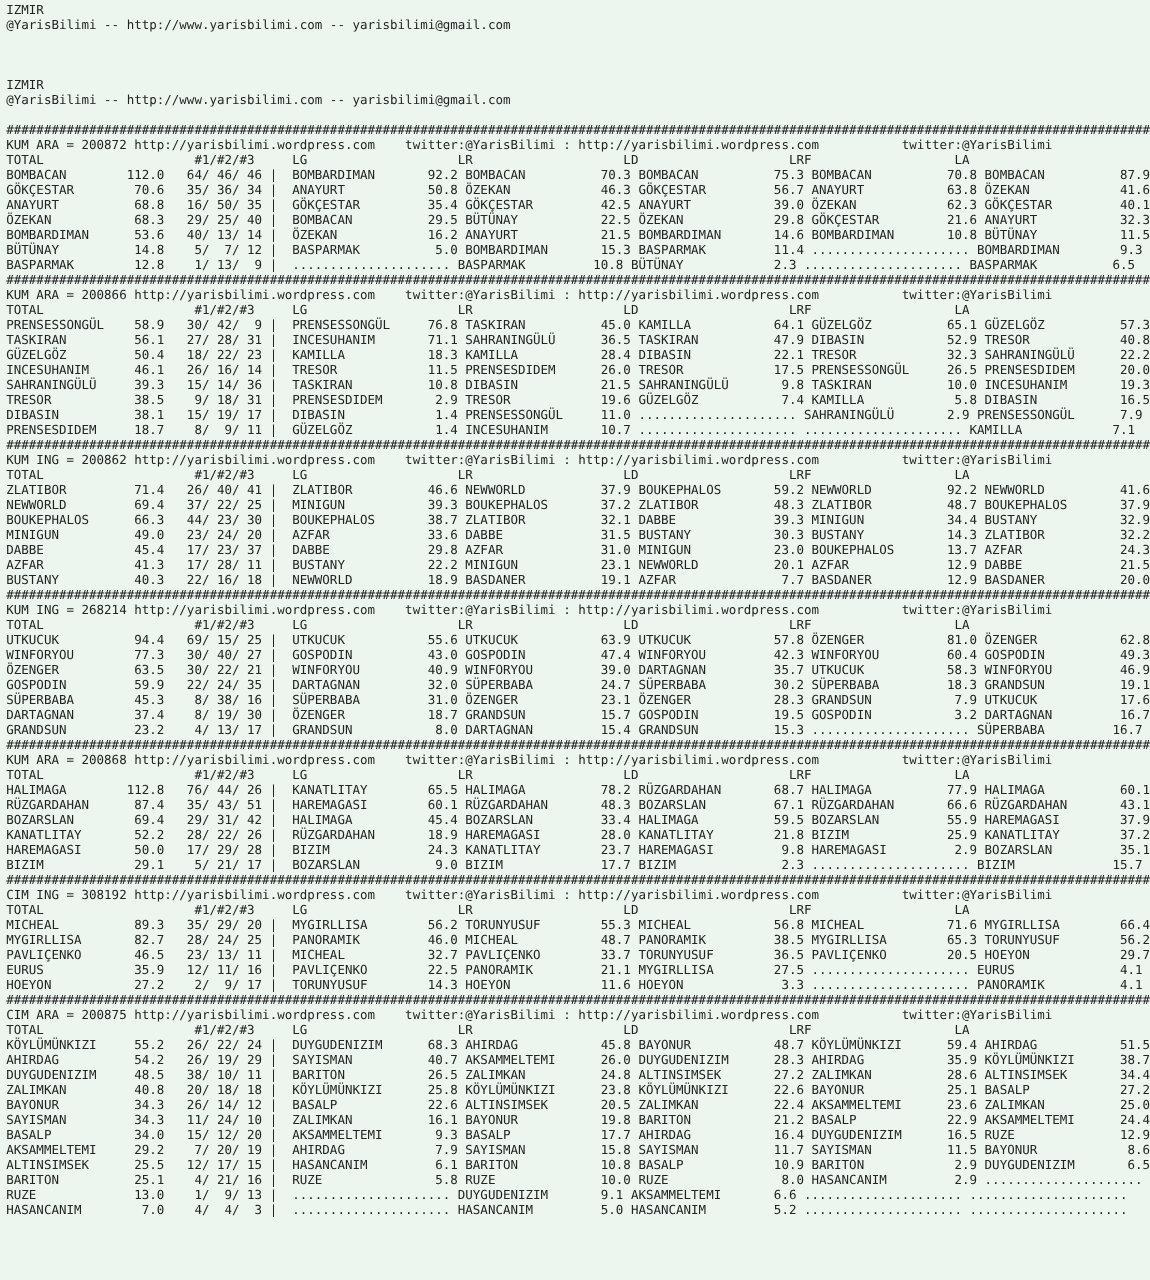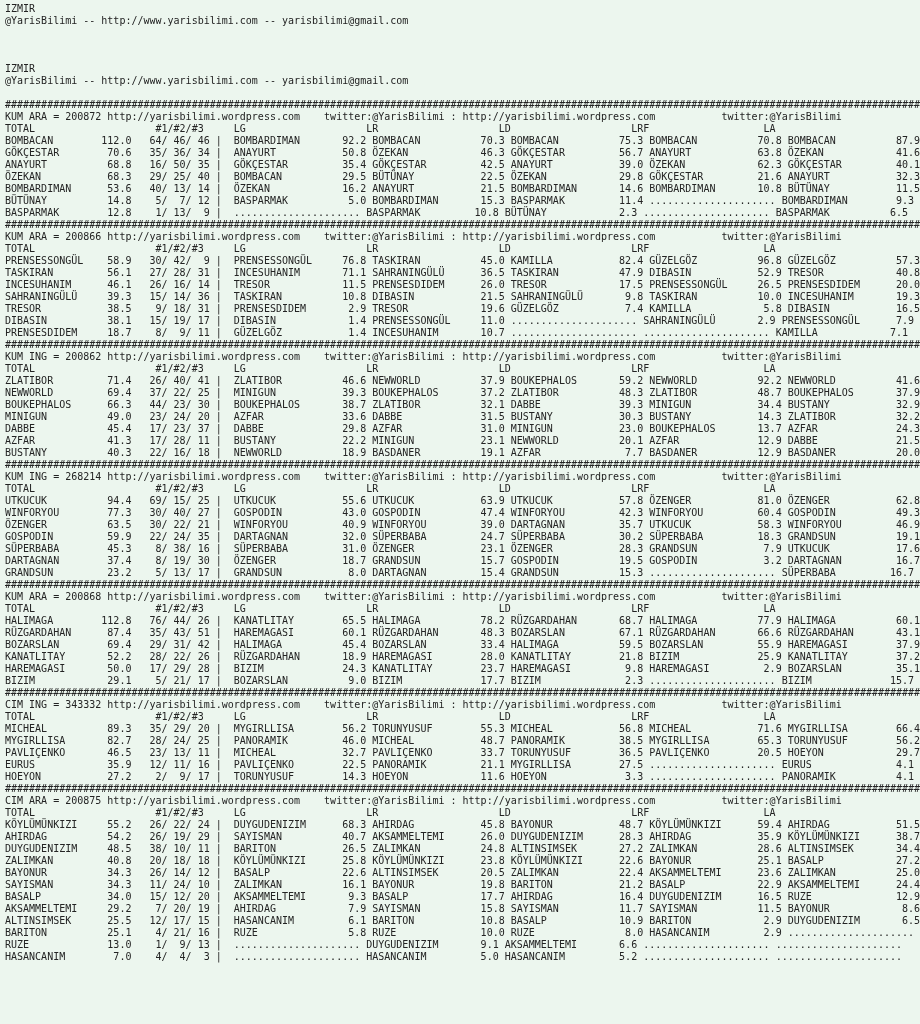--- a/index.html
+++ b/index.html
@@ -35,22 +35,23 @@
         <div class="line">ANAYURT          68.8   16/ 50/ 35 |  GÖKÇESTAR         35.4 GÖKÇESTAR         42.5 ANAYURT           39.0 ÖZEKAN            62.3 GÖKÇESTAR         40.1 </div>
         <div class="line">ÖZEKAN           68.3   29/ 25/ 40 |  BOMBACAN          29.5 BÜTÜNAY           22.5 ÖZEKAN            29.8 GÖKÇESTAR         21.6 ANAYURT           32.3 </div>
         <div class="line">BOMBARDIMAN      53.6   40/ 13/ 14 |  ÖZEKAN            16.2 ANAYURT           21.5 BOMBARDIMAN       14.6 BOMBARDIMAN       10.8 BÜTÜNAY           11.5 </div>
         <div class="line">BÜTÜNAY          14.8    5/  7/ 12 |  BASPARMAK          5.0 BOMBARDIMAN       15.3 BASPARMAK         11.4 ..................... BOMBARDIMAN        9.3 </div>
         <div class="line">BASPARMAK        12.8    1/ 13/  9 |  ..................... BASPARMAK         10.8 BÜTÜNAY            2.3 ..................... BASPARMAK          6.5 </div>
       </div>
       <div>
         <div class="line sep">########################################################################################################################################################</div>
         <div class="line">KUM ARA = 200866 http://yarisbilimi.wordpress.com    twitter:@YarisBilimi : http://yarisbilimi.wordpress.com           twitter:@YarisBilimi</div>
         <div class="line">TOTAL                    #1/#2/#3     LG                    LR                    LD                    LRF                   LA</div>
-        <div class="line">PRENSESSONGÜL    58.9   30/ 42/  9 |  PRENSESSONGÜL     76.8 TASKIRAN          45.0 KAMILLA           82.4 GÜZELGÖZ          96.8 GÜZELGÖZ          57.3 </div>
+        <div class="line">PRENSESSONGÜL    58.9   30/ 42/  9 |  PRENSESSONGÜL     76.8 TASKIRAN          45.0 KAMILLA           64.1 GÜZELGÖZ          65.1 GÜZELGÖZ          57.3 </div>
         <div class="line">TASKIRAN         56.1   27/ 28/ 31 |  INCESUHANIM       71.1 SAHRANINGÜLÜ      36.5 TASKIRAN          47.9 DIBASIN           52.9 TRESOR            40.8 </div>
+        <div class="line">GÜZELGÖZ         50.4   18/ 22/ 23 |  KAMILLA           18.3 KAMILLA           28.4 DIBASIN           22.1 TRESOR            32.3 SAHRANINGÜLÜ      22.2 </div>
         <div class="line">INCESUHANIM      46.1   26/ 16/ 14 |  TRESOR            11.5 PRENSESDIDEM      26.0 TRESOR            17.5 PRENSESSONGÜL     26.5 PRENSESDIDEM      20.0 </div>
         <div class="line">SAHRANINGÜLÜ     39.3   15/ 14/ 36 |  TASKIRAN          10.8 DIBASIN           21.5 SAHRANINGÜLÜ       9.8 TASKIRAN          10.0 INCESUHANIM       19.3 </div>
         <div class="line">TRESOR           38.5    9/ 18/ 31 |  PRENSESDIDEM       2.9 TRESOR            19.6 GÜZELGÖZ           7.4 KAMILLA            5.8 DIBASIN           16.5 </div>
         <div class="line">DIBASIN          38.1   15/ 19/ 17 |  DIBASIN            1.4 PRENSESSONGÜL     11.0 ..................... SAHRANINGÜLÜ       2.9 PRENSESSONGÜL      7.9 </div>
         <div class="line">PRENSESDIDEM     18.7    8/  9/ 11 |  GÜZELGÖZ           1.4 INCESUHANIM       10.7 ..................... ..................... KAMILLA            7.1 </div>
       </div>
       <div>
         <div class="line sep">########################################################################################################################################################</div>
         <div class="line">KUM ING = 200862 http://yarisbilimi.wordpress.com    twitter:@YarisBilimi : http://yarisbilimi.wordpress.com           twitter:@YarisBilimi</div>
         <div class="line">TOTAL                    #1/#2/#3     LG                    LR                    LD                    LRF                   LA</div>
@@ -65,36 +66,36 @@
       <div>
         <div class="line sep">########################################################################################################################################################</div>
         <div class="line">KUM ING = 268214 http://yarisbilimi.wordpress.com    twitter:@YarisBilimi : http://yarisbilimi.wordpress.com           twitter:@YarisBilimi</div>
         <div class="line">TOTAL                    #1/#2/#3     LG                    LR                    LD                    LRF                   LA</div>
         <div class="line">UTKUCUK          94.4   69/ 15/ 25 |  UTKUCUK           55.6 UTKUCUK           63.9 UTKUCUK           57.8 ÖZENGER           81.0 ÖZENGER           62.8 </div>
         <div class="line">WINFORYOU        77.3   30/ 40/ 27 |  GOSPODIN          43.0 GOSPODIN          47.4 WINFORYOU         42.3 WINFORYOU         60.4 GOSPODIN          49.3 </div>
         <div class="line">ÖZENGER          63.5   30/ 22/ 21 |  WINFORYOU         40.9 WINFORYOU         39.0 DARTAGNAN         35.7 UTKUCUK           58.3 WINFORYOU         46.9 </div>
         <div class="line">GOSPODIN         59.9   22/ 24/ 35 |  DARTAGNAN         32.0 SÜPERBABA         24.7 SÜPERBABA         30.2 SÜPERBABA         18.3 GRANDSUN          19.1 </div>
         <div class="line">SÜPERBABA        45.3    8/ 38/ 16 |  SÜPERBABA         31.0 ÖZENGER           23.1 ÖZENGER           28.3 GRANDSUN           7.9 UTKUCUK           17.6 </div>
         <div class="line">DARTAGNAN        37.4    8/ 19/ 30 |  ÖZENGER           18.7 GRANDSUN          15.7 GOSPODIN          19.5 GOSPODIN           3.2 DARTAGNAN         16.7 </div>
-        <div class="line">GRANDSUN         23.2    5/ 13/ 17 |  GRANDSUN           8.0 DARTAGNAN         15.4 GRANDSUN          15.3 ..................... SÜPERBABA         16.7 </div>
+        <div class="line">GRANDSUN         23.2    4/ 13/ 17 |  GRANDSUN           8.0 DARTAGNAN         15.4 GRANDSUN          15.3 ..................... SÜPERBABA         16.7 </div>
       </div>
       <div>
         <div class="line sep">########################################################################################################################################################</div>
         <div class="line">KUM ARA = 200868 http://yarisbilimi.wordpress.com    twitter:@YarisBilimi : http://yarisbilimi.wordpress.com           twitter:@YarisBilimi</div>
         <div class="line">TOTAL                    #1/#2/#3     LG                    LR                    LD                    LRF                   LA</div>
         <div class="line">HALIMAGA        112.8   76/ 44/ 26 |  KANATLITAY        65.5 HALIMAGA          78.2 RÜZGARDAHAN       68.7 HALIMAGA          77.9 HALIMAGA          60.1 </div>
         <div class="line">RÜZGARDAHAN      87.4   35/ 43/ 51 |  HAREMAGASI        60.1 RÜZGARDAHAN       48.3 BOZARSLAN         67.1 RÜZGARDAHAN       66.6 RÜZGARDAHAN       43.1 </div>
         <div class="line">BOZARSLAN        69.4   29/ 31/ 42 |  HALIMAGA          45.4 BOZARSLAN         33.4 HALIMAGA          59.5 BOZARSLAN         55.9 HAREMAGASI        37.9 </div>
         <div class="line">KANATLITAY       52.2   28/ 22/ 26 |  RÜZGARDAHAN       18.9 HAREMAGASI        28.0 KANATLITAY        21.8 BIZIM             25.9 KANATLITAY        37.2 </div>
         <div class="line">HAREMAGASI       50.0   17/ 29/ 28 |  BIZIM             24.3 KANATLITAY        23.7 HAREMAGASI         9.8 HAREMAGASI         2.9 BOZARSLAN         35.1 </div>
         <div class="line">BIZIM            29.1    5/ 21/ 17 |  BOZARSLAN          9.0 BIZIM             17.7 BIZIM              2.3 ..................... BIZIM             15.7 </div>
       </div>
       <div>
         <div class="line sep">########################################################################################################################################################</div>
-        <div class="line">CIM ING = 343332 http://yarisbilimi.wordpress.com    twitter:@YarisBilimi : http://yarisbilimi.wordpress.com           twitter:@YarisBilimi</div>
+        <div class="line">CIM ING = 308192 http://yarisbilimi.wordpress.com    twitter:@YarisBilimi : http://yarisbilimi.wordpress.com           twitter:@YarisBilimi</div>
         <div class="line">TOTAL                    #1/#2/#3     LG                    LR                    LD                    LRF                   LA</div>
         <div class="line">MICHEAL          89.3   35/ 29/ 20 |  MYGIRLLISA        56.2 TORUNYUSUF        55.3 MICHEAL           56.8 MICHEAL           71.6 MYGIRLLISA        66.4 </div>
         <div class="line">MYGIRLLISA       82.7   28/ 24/ 25 |  PANORAMIK         46.0 MICHEAL           48.7 PANORAMIK         38.5 MYGIRLLISA        65.3 TORUNYUSUF        56.2 </div>
         <div class="line">PAVLIÇENKO       46.5   23/ 13/ 11 |  MICHEAL           32.7 PAVLIÇENKO        33.7 TORUNYUSUF        36.5 PAVLIÇENKO        20.5 HOEYON            29.7 </div>
         <div class="line">EURUS            35.9   12/ 11/ 16 |  PAVLIÇENKO        22.5 PANORAMIK         21.1 MYGIRLLISA        27.5 ..................... EURUS              4.1 </div>
         <div class="line">HOEYON           27.2    2/  9/ 17 |  TORUNYUSUF        14.3 HOEYON            11.6 HOEYON             3.3 ..................... PANORAMIK          4.1 </div>
       </div>
       <div>
         <div class="line sep">########################################################################################################################################################</div>
         <div class="line">CIM ARA = 200875 http://yarisbilimi.wordpress.com    twitter:@YarisBilimi : http://yarisbilimi.wordpress.com           twitter:@YarisBilimi</div>

